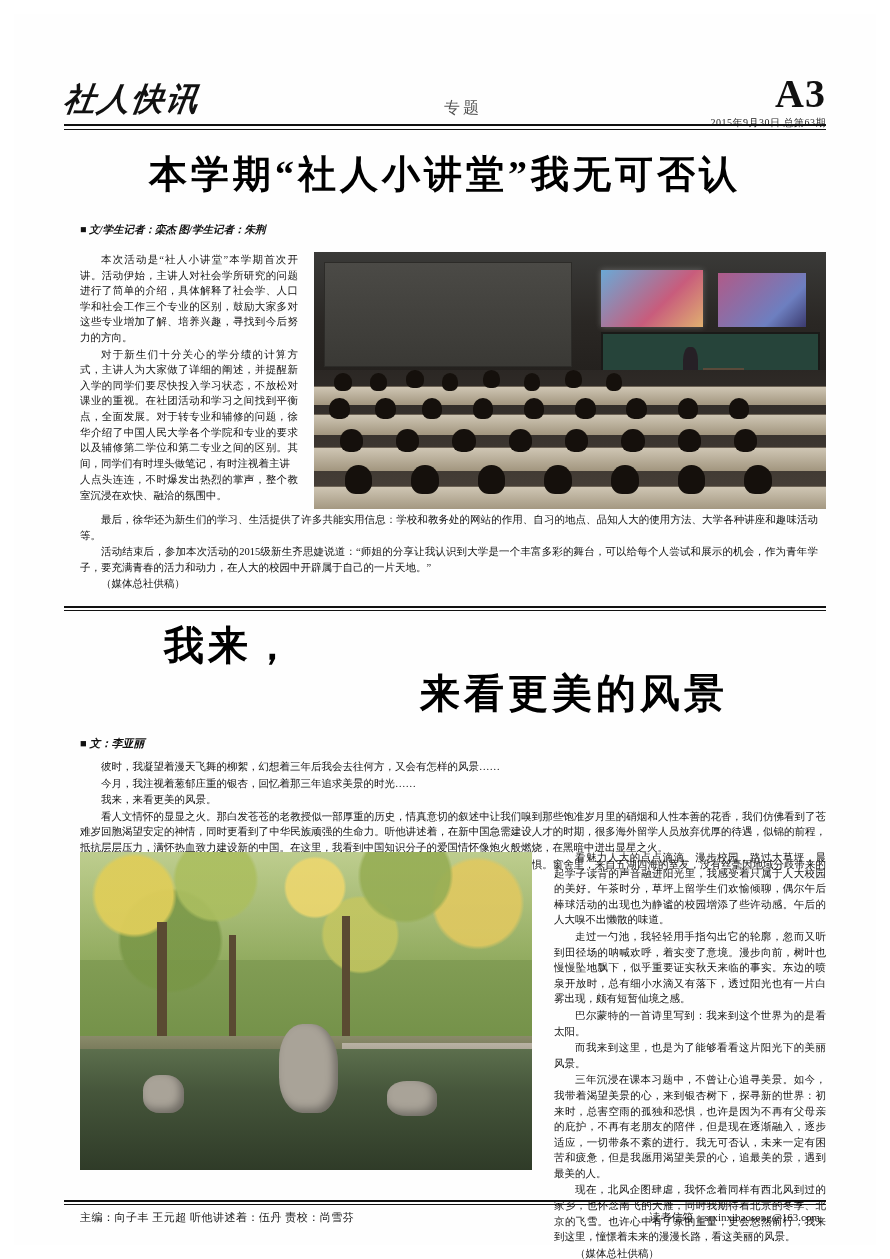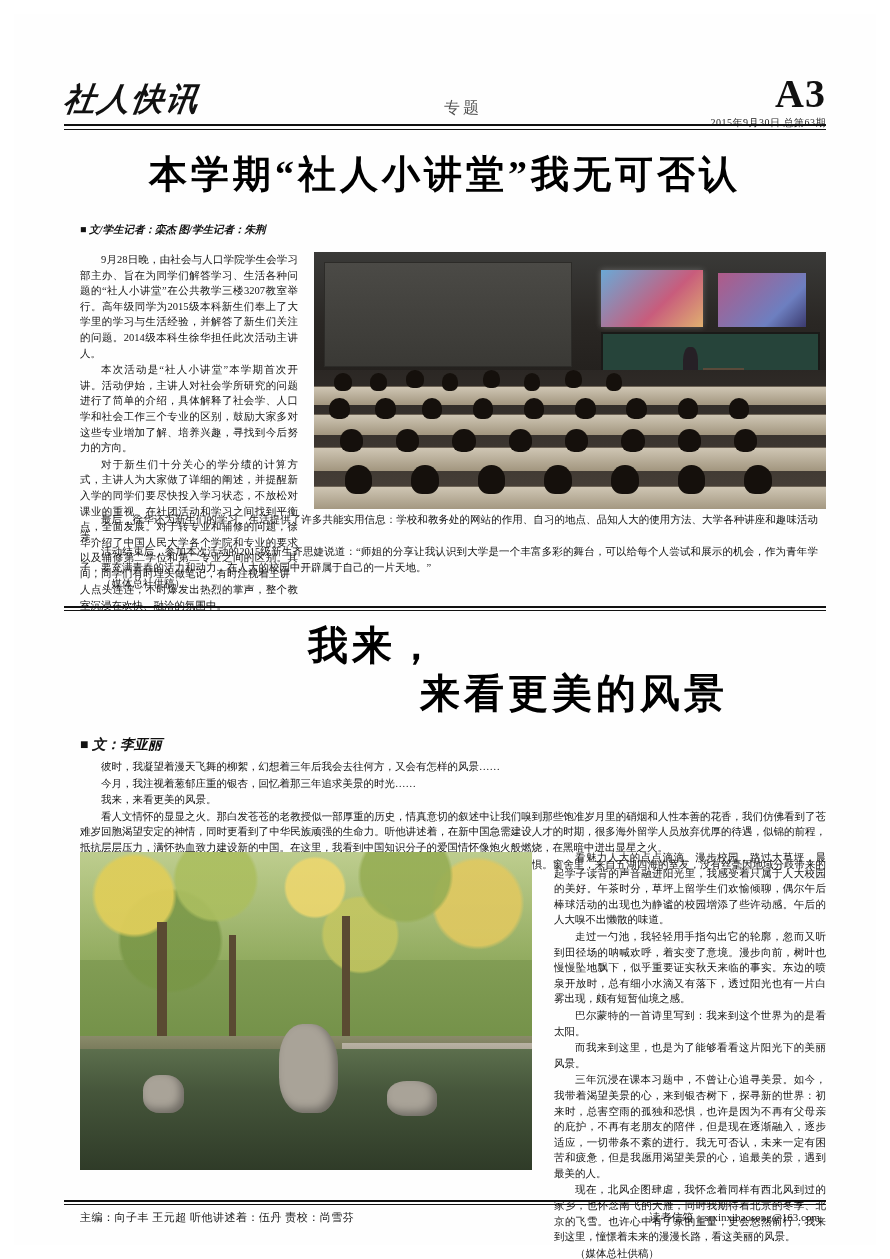--- a/index.html
+++ b/index.html
@@ -220,42 +220,41 @@
     width: 762px;
     border-top: 1px solid #111;
   }
 
   
   .headline2a {
     position: absolute;
     left: 150px;
     top: 604px;
     width: 420px;
-    text-align: center;
     font-size: 40px;
     font-weight: bold;
     letter-spacing: 4px;
     color: #000;
   }
   .headline2b {
     position: absolute;
     left: 330px;
     top: 652px;
     width: 460px;
     text-align: center;
     font-size: 40px;
     font-weight: bold;
     letter-spacing: 4px;
     color: #000;
   }
   .byline2 {
     position: absolute;
     left: 66px;
     top: 722px;
-    font-size: 14px;
+    font-size: 11px;
     font-weight: bold;
     font-style: italic;
     color: #111;
   }
   .byline2::before {
     content: "■ ";
     font-style: normal;
   }
   .a2-top {
     position: absolute;
@@ -370,21 +369,20 @@
       <div class="page-no">A3</div>
       <div class="issue-line">2015年9月30日 总第63期</div>
       <div class="masthead-rule"></div>
       <div class="masthead-rule2"></div>
     </div>
 
     <div class="headline1">本学期“社人小讲堂”我无可否认</div>
     <div class="byline1">文/学生记者：栾杰 图/学生记者：朱荆</div>
 
     <div class="col-a1">
-      <p>9月28日晚，由社会与人口学院学生会学习部主办、旨在为同学们解答学习、生活各种问题的“社人小讲堂”在公共教学三楼3207教室举行。高年级同学为2015级本科新生们奉上了大学里的学习与生活经验，并解答了新生们关注的问题。2014级本科生徐华担任此次活动主讲人。</p>
       <p>本次活动是“社人小讲堂”本学期首次开讲。活动伊始，主讲人对社会学所研究的问题进行了简单的介绍，具体解释了社会学、人口学和社会工作三个专业的区别，鼓励大家多对这些专业增加了解、培养兴趣，寻找到今后努力的方向。</p>
       <p>对于新生们十分关心的学分绩的计算方式，主讲人为大家做了详细的阐述，并提醒新入学的同学们要尽快投入学习状态，不放松对课业的重视。在社团活动和学习之间找到平衡点，全面发展。对于转专业和辅修的问题，徐华介绍了中国人民大学各个学院和专业的要求以及辅修第二学位和第二专业之间的区别。其间，同学们有时埋头做笔记，有时注视着主讲</p>
       <p style="text-indent:0;">人点头连连，不时爆发出热烈的掌声，整个教室沉浸在欢快、融洽的氛围中。</p>
     </div>
 
     <div class="photo1">
       <div class="sky"></div>
       <div class="wallpanel"></div>
       <div class="screen"></div>
       <div class="screen2"></div>

